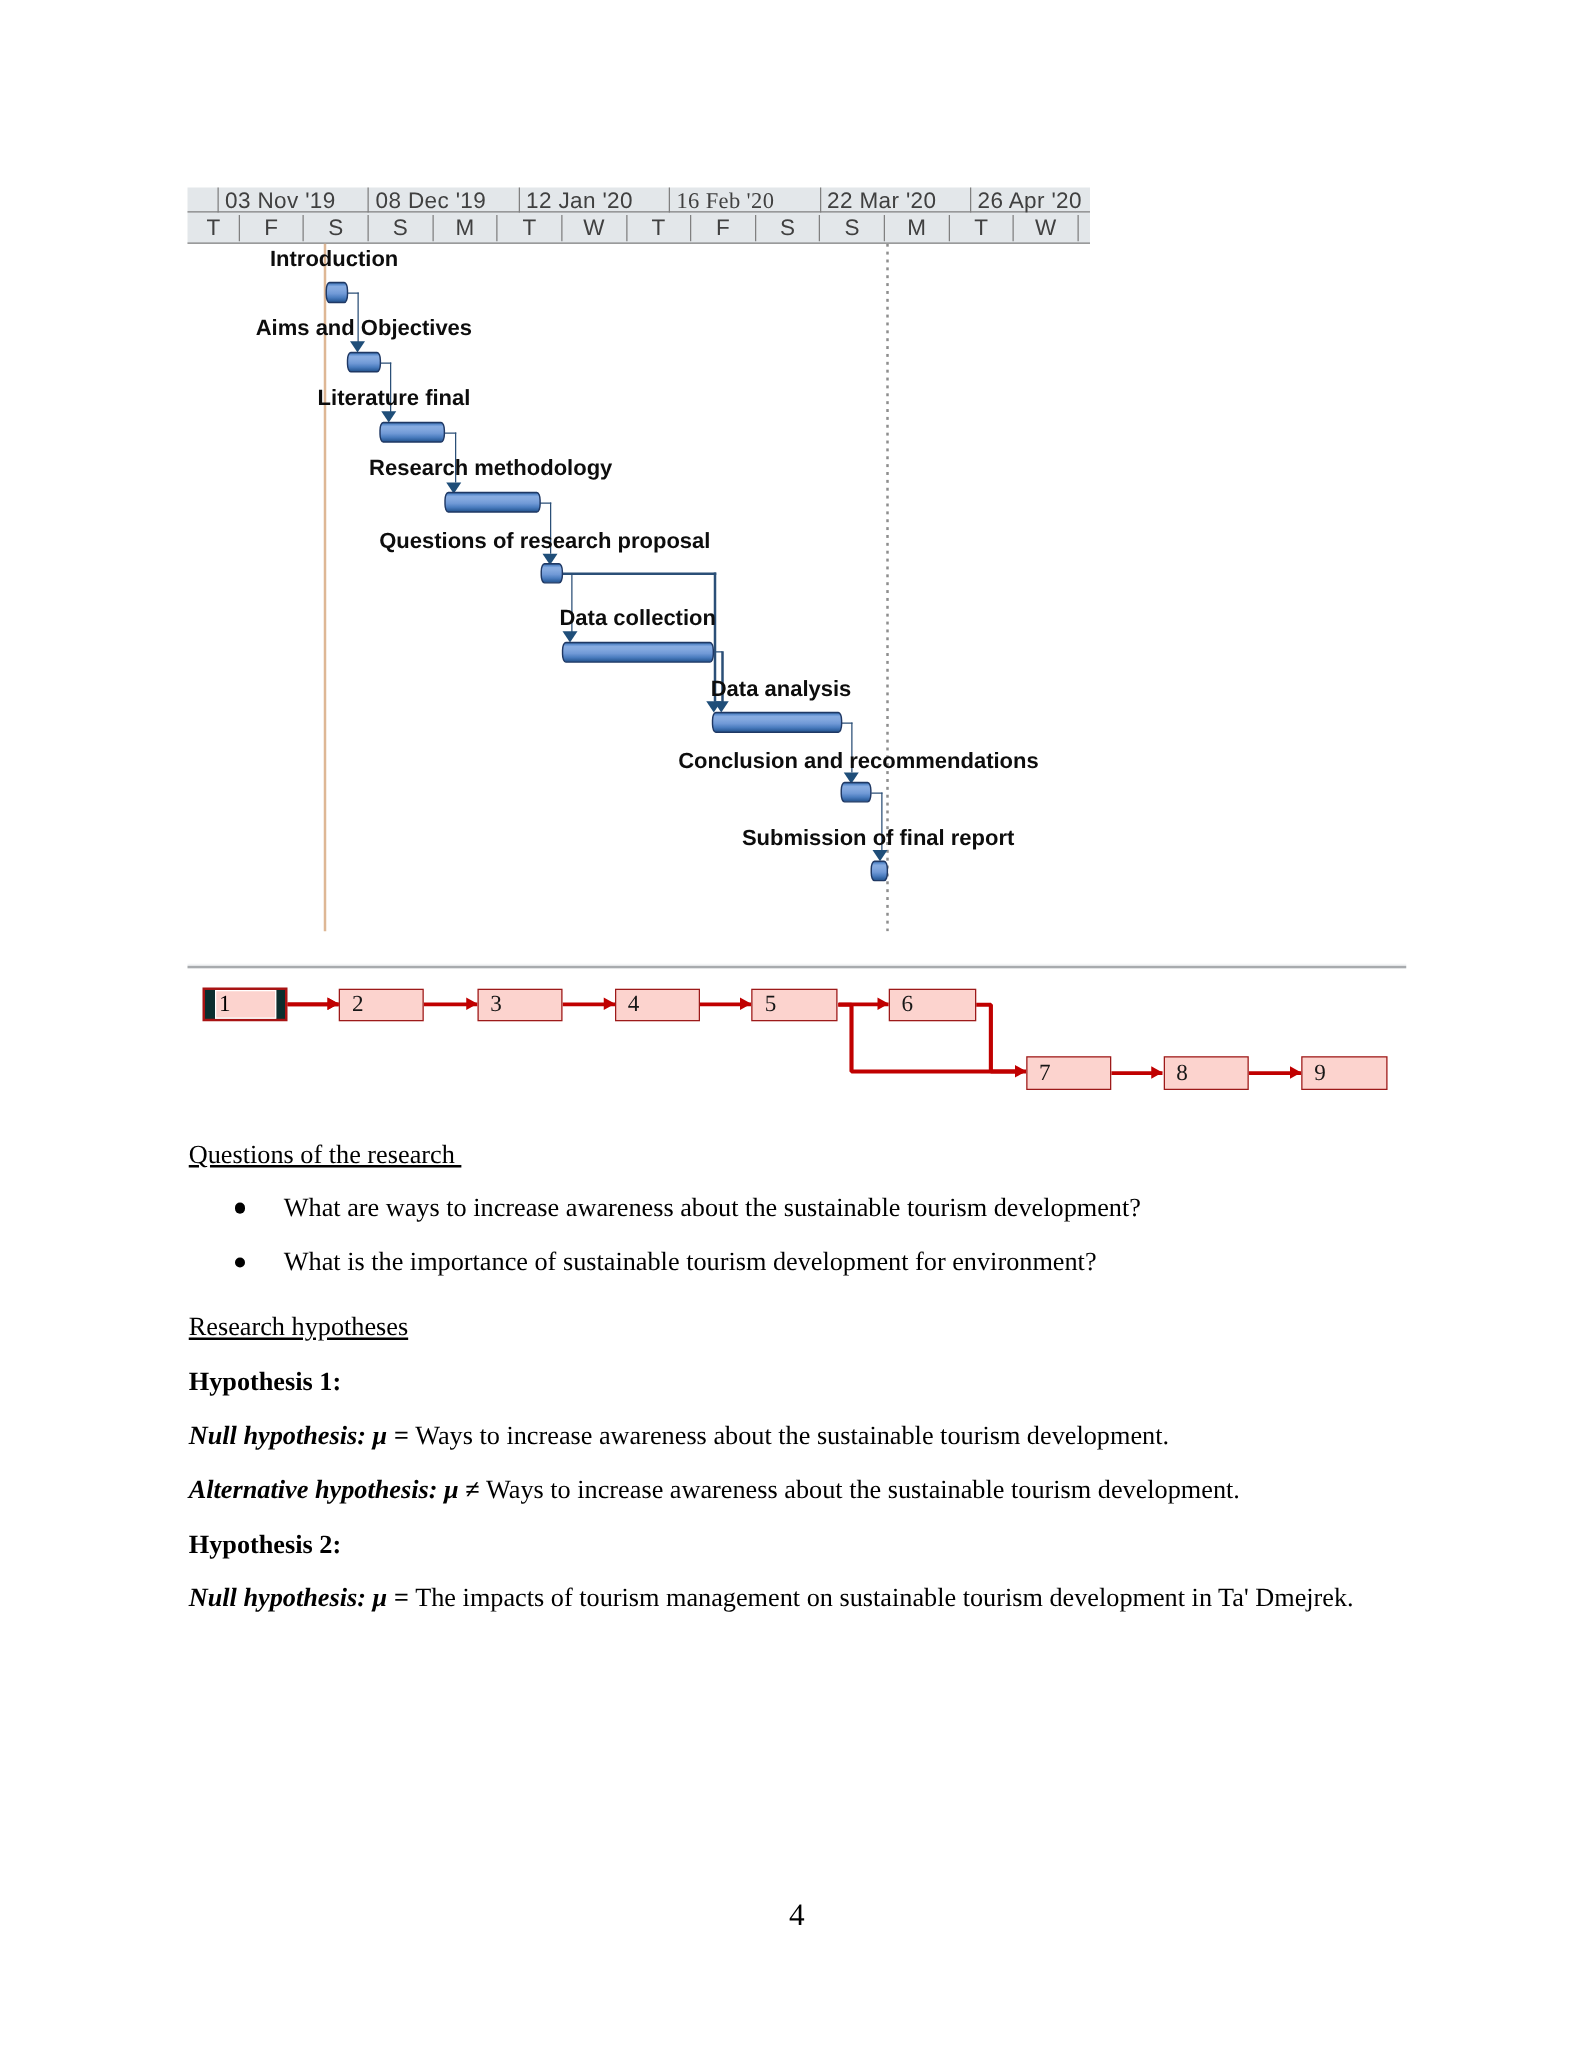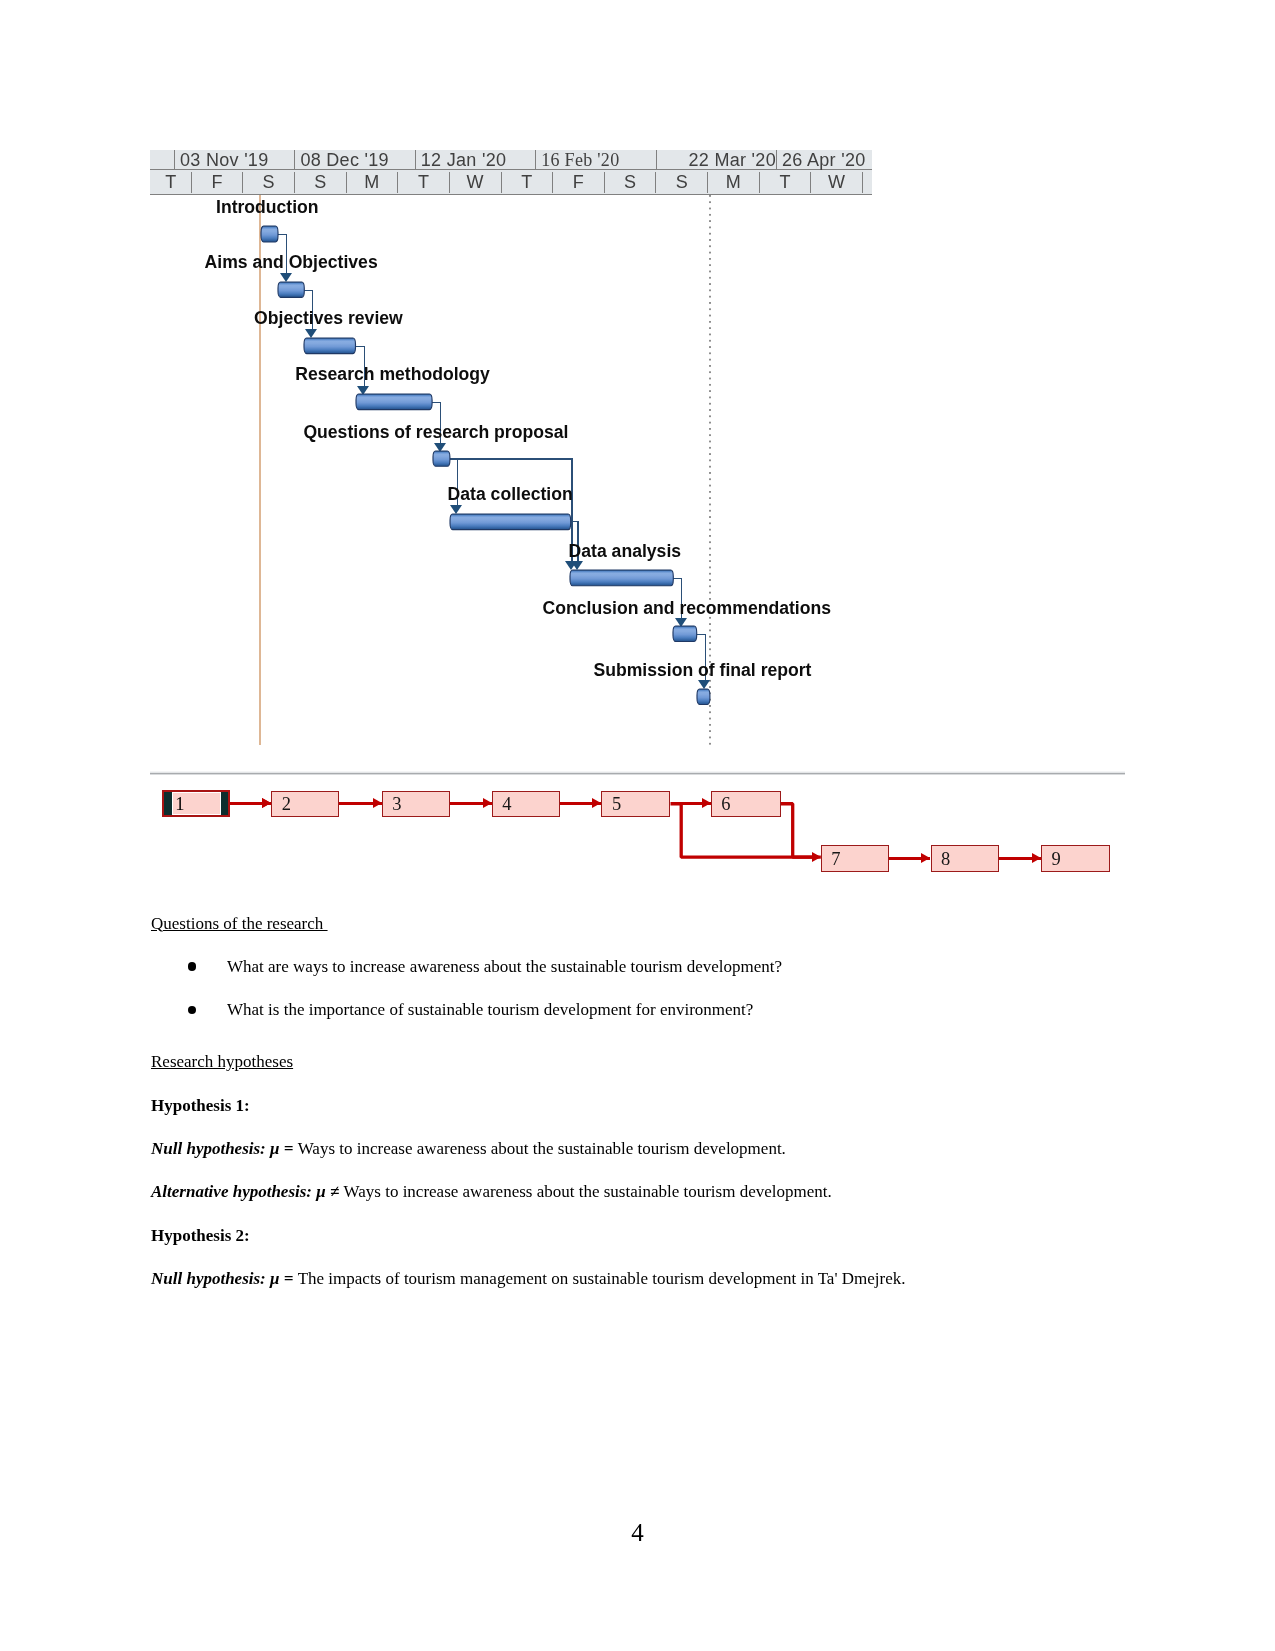--- a/index.html
+++ b/index.html
@@ -47,21 +47,21 @@
   .n-box1 .inner{position:absolute;background:#0B2E2E;}
   .n-box1 .content{position:absolute;background:#FCD3CE;border-left:1.4px solid #ffffff;border-right:1.4px solid #ffffff;border-top:0.8px solid #fff;border-bottom:0.8px solid #fff;box-sizing:border-box;}
   .n-line{position:absolute;background:#C00000;}
   .n-line.h{height:3.3px;}
   .n-arrow{position:absolute;width:0;height:0;
          border-top:5.7px solid transparent;border-bottom:5.7px solid transparent;
          border-left:9.2px solid #C00000;}
 
   
   #body-text{position:absolute;left:151px;top:901.5px;width:976px;
-             font-family:"Liberation Serif",serif;font-size:17px;color:#000;}
+             font-family:"Liberation Serif",serif;font-size:21px;color:#000;}
   .t-head{text-decoration:underline;line-height:43.3px;white-space:pre-wrap;}
   .t-para{line-height:43.3px;margin:0;}
   .t-just{text-align:justify;text-align-last:left;}
   ul.t-list{margin:0;padding:0;list-style:none;}
   ul.t-list li{position:relative;padding-left:76px;line-height:43.3px;text-align:justify;text-align-last:left;}
   ul.t-list li .bul{position:absolute;left:36.5px;top:17.5px;width:8.6px;height:8.6px;border-radius:50%;background:#000;font-size:0;}
   .pgnum{position:absolute;left:0;top:1518.5px;width:1275px;text-align:center;
          font-family:"Liberation Serif",serif;font-size:25px;color:#000;}
   b,strong{font-weight:bold;}
   i,em{margin-top:20px;}
@@ -85,21 +85,21 @@
     </linearGradient>
   </defs>
     </svg>
   <div id="gantt">
       <div class="g-header">
         <div class="g-hrow1">
           <div class="g-mcell" style="left: 24px; width: 120.4px;">03 Nov '19</div>
           <div class="g-mcell" style="left: 144.4px; width: 120.4px;">08 Dec '19</div>
           <div class="g-mcell" style="left: 264.8px; width: 120.4px;">12 Jan '20</div>
           <div class="g-mcell" style="left: 385.2px; width: 120.4px; font-family: Liberation Serif, serif;">16 Feb '20</div>
-          <div class="g-mcell" style="left: 505.6px; width: 120.4px; text-align: right;">22 Mar '20</div>
+          <div class="g-mcell" style="left: 505.6px; width: 120.4px;">22 Mar '20</div>
           <div class="g-mcell" style="left: 626px; width: 120.4px;">26 Apr '20</div>
         </div>
         <div class="g-hrow2">
           <div class="g-dcell" style="left: 1px; width: 39.8px; border-left: none;">T</div>
           <div class="g-dcell" style="left: 40.8px; width: 51.6308px;">F</div>
           <div class="g-dcell" style="left: 92.4308px; width: 51.6308px;">S</div>
           <div class="g-dcell" style="left: 144.062px; width: 51.6308px;">S</div>
           <div class="g-dcell" style="left: 195.692px; width: 51.6308px;">M</div>
           <div class="g-dcell" style="left: 247.323px; width: 51.6308px;">T</div>
           <div class="g-dcell" style="left: 298.954px; width: 51.6308px;">W</div>
@@ -146,21 +146,21 @@
         <rect x="1" y="1" width="17" height="16" rx="2.6" ry="6.4" fill="url(#ganttBarGrad)" stroke="#1F3864" stroke-width="1.15"></rect>
       </svg>
       <div class="g-label" style="left: 216px; top: 198.8px;">Introduction</div>
       <svg class="g-bar" width="28.299999999999955" height="17.399999999999977" viewBox="0 0 28.299999999999955 17.399999999999977" style="left: 276.6px; top: 280.8px;">
         <rect x="1" y="1" width="26.299999999999955" height="15.399999999999977" rx="2.6" ry="6.159999999999991" fill="url(#ganttBarGrad)" stroke="#1F3864" stroke-width="1.15"></rect>
       </svg>
       <div class="g-label" style="left: 204.6px; top: 254.4px;">Aims and Objectives</div>
       <svg class="g-bar" width="53.5" height="17.600000000000023" viewBox="0 0 53.5 17.600000000000023" style="left: 303.4px; top: 337px;">
         <rect x="1" y="1" width="51.5" height="15.600000000000023" rx="2.6" ry="6.240000000000009" fill="url(#ganttBarGrad)" stroke="#1F3864" stroke-width="1.15"></rect>
       </svg>
-      <div class="g-label" style="left: 254.1px; top: 310.2px;">Objectives review</div>
+      <div class="g-label" style="left: 254.1px; top: 310.2px;">Literature final</div>
       <svg class="g-bar" width="78.09999999999997" height="17.600000000000023" viewBox="0 0 78.09999999999997 17.600000000000023" style="left: 355.1px; top: 393.4px;">
         <rect x="1" y="1" width="76.09999999999997" height="15.600000000000023" rx="2.6" ry="6.240000000000009" fill="url(#ganttBarGrad)" stroke="#1F3864" stroke-width="1.15"></rect>
       </svg>
       <div class="g-label" style="left: 295.3px; top: 366px;">Research methodology</div>
       <svg class="g-bar" width="18.899999999999977" height="17.30000000000001" viewBox="0 0 18.899999999999977 17.30000000000001" style="left: 432px; top: 450.3px;">
         <rect x="1" y="1" width="16.899999999999977" height="15.300000000000011" rx="2.6" ry="6.1200000000000045" fill="url(#ganttBarGrad)" stroke="#1F3864" stroke-width="1.15"></rect>
       </svg>
       <div class="g-label" style="left: 303.4px; top: 423.6px;">Questions of research proposal</div>
       <svg class="g-bar" width="122.69999999999993" height="17.699999999999932" viewBox="0 0 122.69999999999993 17.699999999999932" style="left: 449.1px; top: 512.6px;">
         <rect x="1" y="1" width="120.69999999999993" height="15.699999999999932" rx="2.6" ry="6.279999999999973" fill="url(#ganttBarGrad)" stroke="#1F3864" stroke-width="1.15"></rect>

